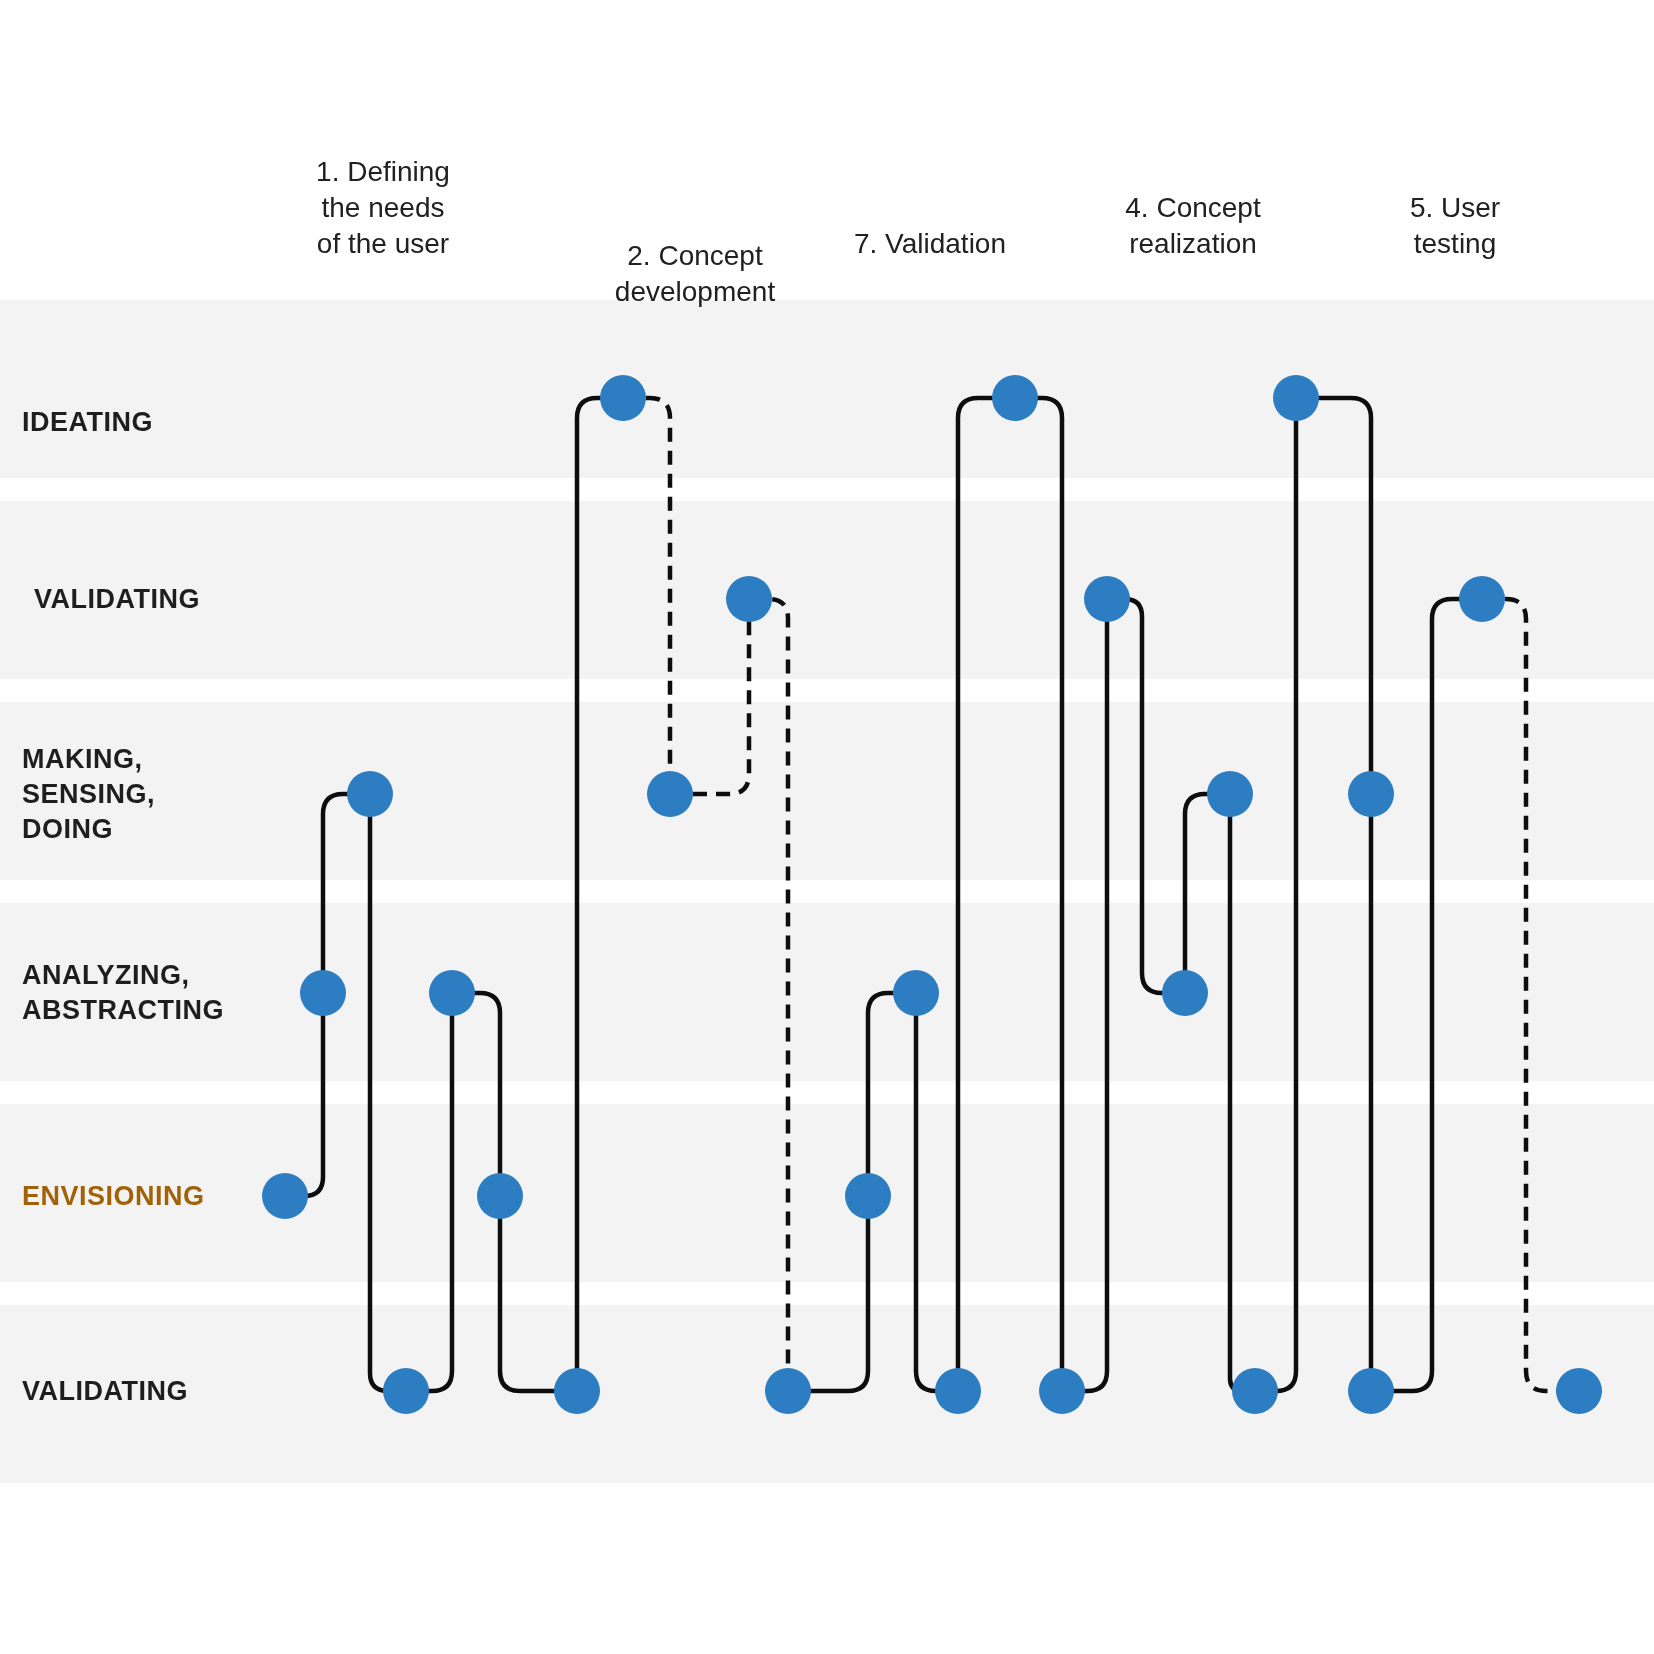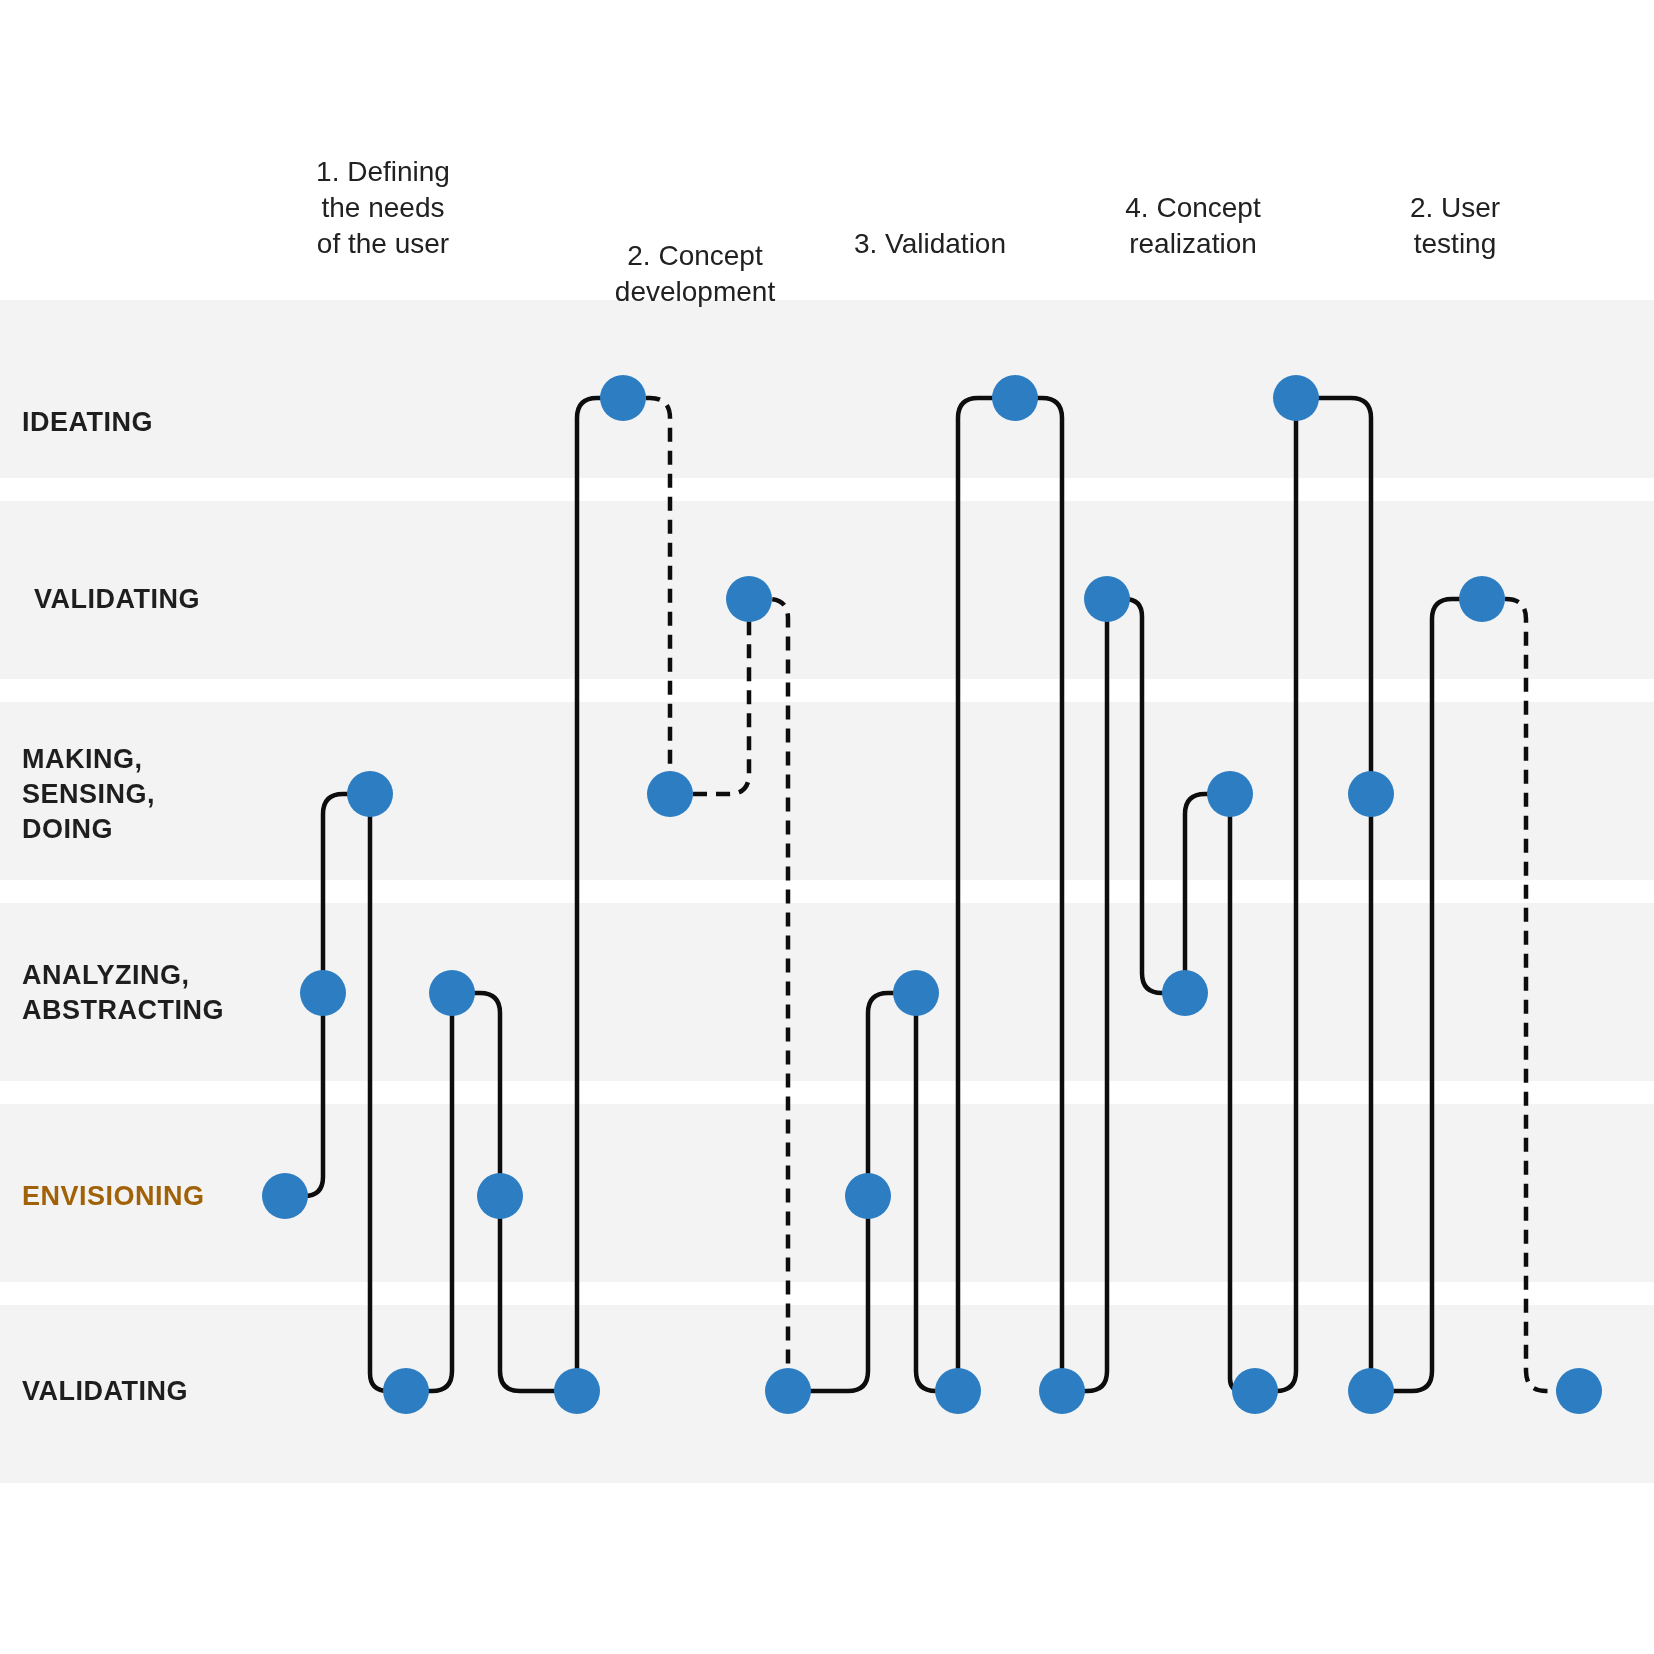--- a/index.html
+++ b/index.html
@@ -69,24 +69,24 @@
     <div class="row-label" style="top: 1196px; color: #a16207;">ENVISIONING</div>
     <div class="row-label" style="top: 1391px; color: rgb(30, 30, 30);">VALIDATING</div>
   </div>
 
   <div id="col-headers">
     <div class="col-header" style="left: 383px;">1. Defining
 the needs
 of the user</div>
     <div class="col-header" style="left: 695px; margin-top: 48px;">2. Concept
 development</div>
-    <div class="col-header" style="left: 930px;">3. Validation</div>
+    <div class="col-header" style="left: 930px;">7. Validation</div>
     <div class="col-header" style="left: 1193px;">4. Concept
 realization</div>
-    <div class="col-header" style="left: 1455px;">2. User
+    <div class="col-header" style="left: 1455px;">5. User
 testing</div>
   </div>
 
   <svg id="journey-svg" class="journey" width="1654" height="1654" viewBox="0 0 1654 1654">
       <path d="M 285 1196 L 304 1196 Q 323 1196 323 1177 L 323 814 Q 323 794 343 794 L 370 794" class="connector" stroke="#0d0d0d" stroke-width="4.5"></path>
       <path d="M 370 794 L 370 1373 Q 370 1391 388 1391 L 406 1391" class="connector" stroke="#0d0d0d" stroke-width="4.5"></path>
       <path d="M 406 1391 L 432 1391 Q 452 1391 452 1371 L 452 993" class="connector" stroke="#0d0d0d" stroke-width="4.5"></path>
       <path d="M 452 993 L 480 993 Q 500 993 500 1013 L 500 1196" class="connector" stroke="#0d0d0d" stroke-width="4.5"></path>
       <path d="M 500 1196 L 500 1371 Q 500 1391 520 1391 L 577 1391" class="connector" stroke="#0d0d0d" stroke-width="4.5"></path>
       <path d="M 577 1391 L 577 418 Q 577 398 597 398 L 623 398" class="connector" stroke="#0d0d0d" stroke-width="4.5"></path>

